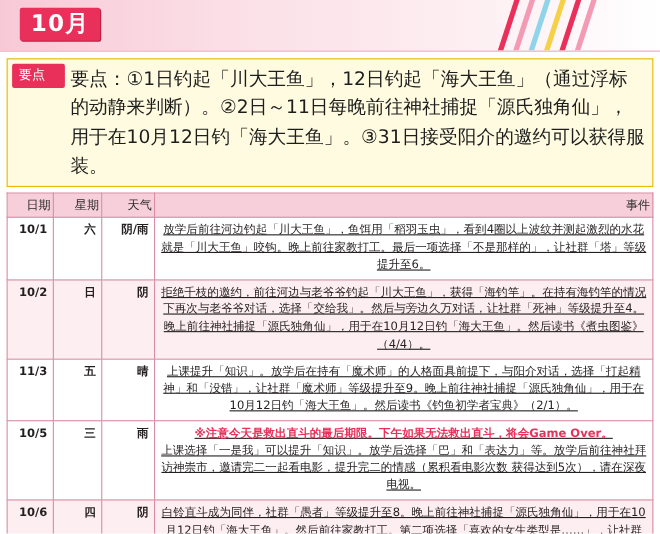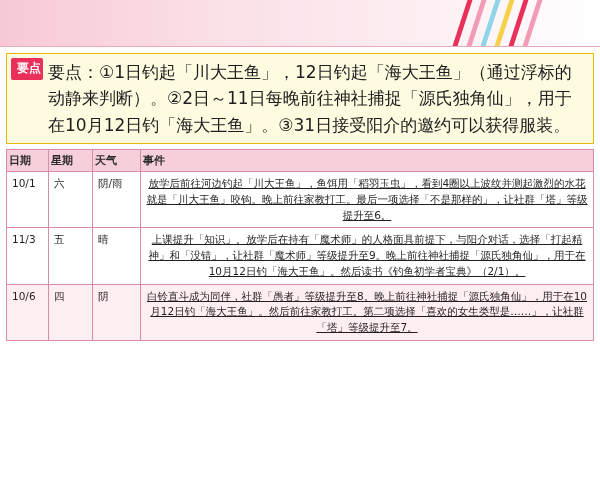--- a/index.html
+++ b/index.html
@@ -68,22 +68,22 @@
     min-height: 54px;
     display: flex;
   }
   .point-label {
     flex: 0 0 auto;
     align-self: flex-start;
     margin: 4px 5px 0 4px;
     background: #e8305a;
     color: #fff;
     font-size: 12px;
-    font-weight: bold;
-    padding: 2px 2px 3px 6px;
+    font-weight: normal;
+    padding: 2px 18px 3px 6px;
     white-space: nowrap;
     border-radius: 2px;
   }
   .point-text {
     flex: 1 1 auto;
     padding: 5px 6px 5px 0;
     font-size: 17px;
     line-height: 1.55;
     color: #1d1d1d;
   }
@@ -92,40 +92,41 @@
   table.schedule {
     width: 588px;
     margin: 0 6px;
     border-collapse: collapse;
     table-layout: fixed;
   }
   table.schedule th {
     background: #f6cfdb;
     border: 1px solid #d98ca5;
     font-size: 11px;
-    font-weight: bold;
+    font-weight: normal;
     padding: 3px 2px;
-    text-align: left;
+    text-align: right;
     color: #2b2b2b;
   }
   table.schedule td {
     border: 1px solid #d98ca5;
     padding: 4px 5px;
     vertical-align: top;
     font-size: 10.5px;
     line-height: 1.5;
     background: #ffffff;
   }
   table.schedule tr.alt td {
     background: #fdeef2;
   }
   td.c-date, td.c-day, td.c-weather {
-    text-align: left;
+    text-align: right;
     white-space: nowrap;
     font-size: 10.5px;
+    font-weight: bold;
   }
   td.c-event {
     text-align: center;
     text-decoration: underline;
   }
   .col-date { width: 42px; }
   .col-day { width: 44px; }
   .col-weather { width: 48px; }
 
   .warn {
@@ -133,20 +134,21 @@
     font-weight: bold;
   }
   .evt-line { display: block; }
 </style>
 </head>
 <body>
 
 <div class="page">
 
   <div class="header">
+    <div class="month-badge">10月</div>
     <div class="header-deco">
       <div class="bar" style="left:20px;background:#e8305a;"></div>
       <div class="bar" style="left:34px;background:#f39ab4;"></div>
       <div class="bar" style="left:48px;background:#8fd4e8;"></div>
       <div class="bar" style="left:62px;background:#f7d04a;"></div>
       <div class="bar" style="left:76px;background:#e8305a;"></div>
       <div class="bar" style="left:90px;background:#f39ab4;"></div>
     </div>
   </div>
 
@@ -172,28 +174,45 @@
     </thead>
     <tbody>
         <tr>
           <td class="c-date">10/1</td>
           <td class="c-day">六</td>
           <td class="c-weather">阴/雨</td>
           <td class="c-event">
             <span class="evt-line">放学后前往河边钓起「川大王鱼」，鱼饵用「稻羽玉虫」，看到4圈以上波纹并测起激烈的水花就是「川大王鱼」咬钩。晚上前往家教打工。最后一项选择「不是那样的」，让社群「塔」等级提升至6。</span>
           </td>
         </tr>
+        <tr class="alt">
+          <td class="c-date">10/2</td>
+          <td class="c-day">日</td>
+          <td class="c-weather">阴</td>
+          <td class="c-event">
+            <span class="evt-line">拒绝千枝的邀约，前往河边与老爷爷钓起「川大王鱼」，获得「海钓竿」。在持有海钓竿的情况下再次与老爷爷对话，选择「交给我」。然后与旁边久万对话，让社群「死神」等级提升至4。晚上前往神社捕捉「源氏独角仙」，用于在10月12日钓「海大王鱼」。然后读书《煮虫图鉴》（4/4）。</span>
+          </td>
+        </tr>
         <tr>
           <td class="c-date">11/3</td>
           <td class="c-day">五</td>
           <td class="c-weather">晴</td>
           <td class="c-event">
             <span class="evt-line">上课提升「知识」。放学后在持有「魔术师」的人格面具前提下，与阳介对话，选择「打起精神」和「没错」，让社群「魔术师」等级提升至9。晚上前往神社捕捉「源氏独角仙」，用于在10月12日钓「海大王鱼」。然后读书《钓鱼初学者宝典》（2/1）。</span>
           </td>
         </tr>
+        <tr>
+          <td class="c-date">10/5</td>
+          <td class="c-day">三</td>
+          <td class="c-weather">雨</td>
+          <td class="c-event">
+            <span class="evt-line warn">※注意今天是救出直斗的最后期限。下午如果无法救出直斗，将会Game Over。</span>
+            <span class="evt-line">上课选择「一是我」可以提升「知识」。放学后选择「巴」和「表达力」等。放学后前往神社拜访神崇市，邀请完二一起看电影，提升完二的情感（累积看电影次数 获得达到5次），请在深夜电视。</span>
+          </td>
+        </tr>
         <tr class="alt">
           <td class="c-date">10/6</td>
           <td class="c-day">四</td>
           <td class="c-weather">阴</td>
           <td class="c-event">
             <span class="evt-line">白铃直斗成为同伴，社群「愚者」等级提升至8。晚上前往神社捕捉「源氏独角仙」，用于在10月12日钓「海大王鱼」。然后前往家教打工。第二项选择「喜欢的女生类型是……」，让社群「塔」等级提升至7。</span>
           </td>
         </tr>
       </tbody>
   </table>

